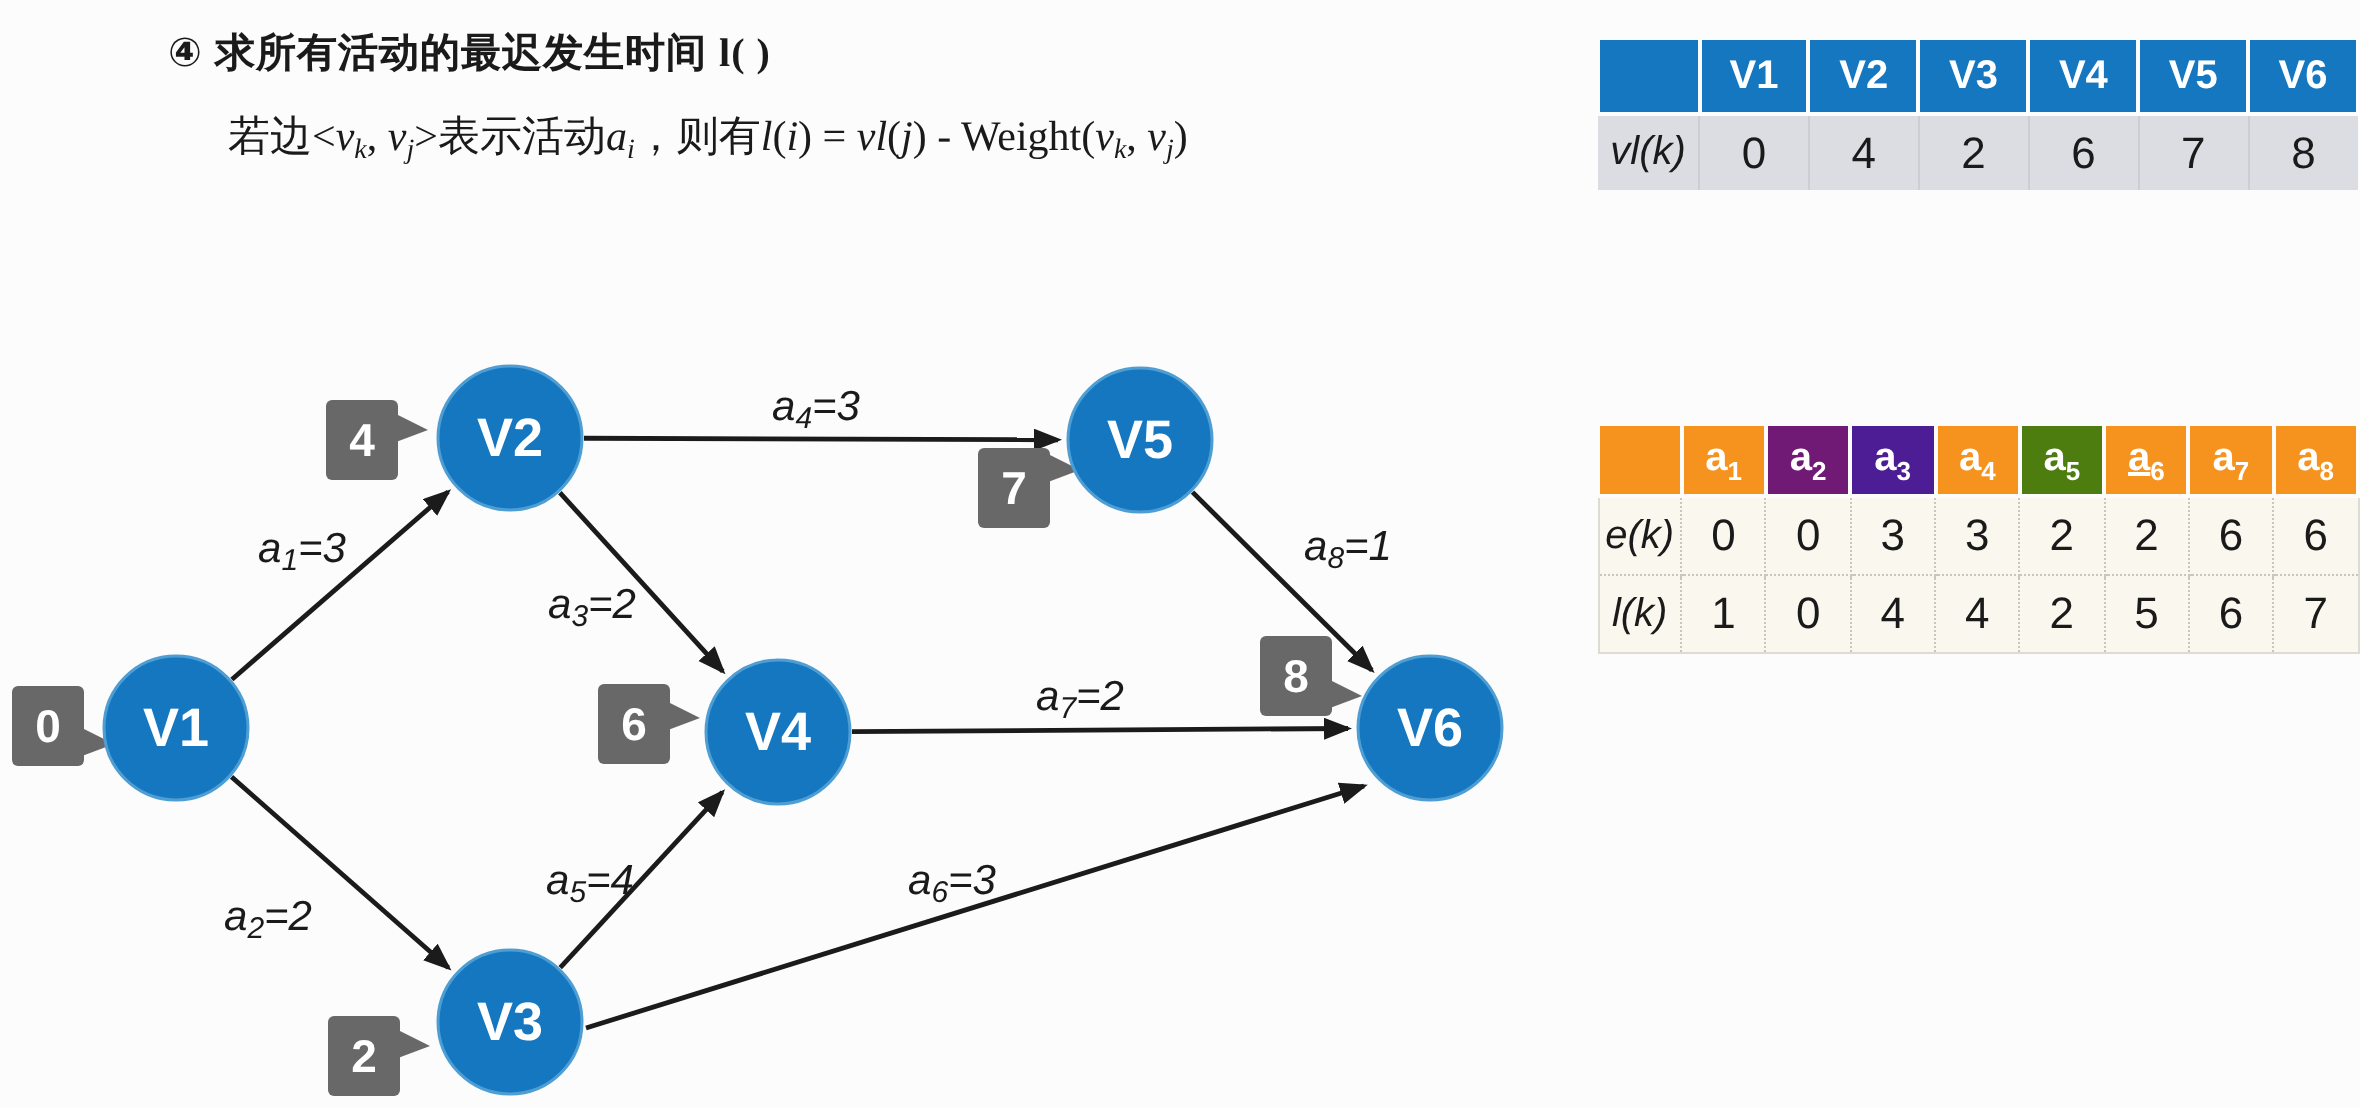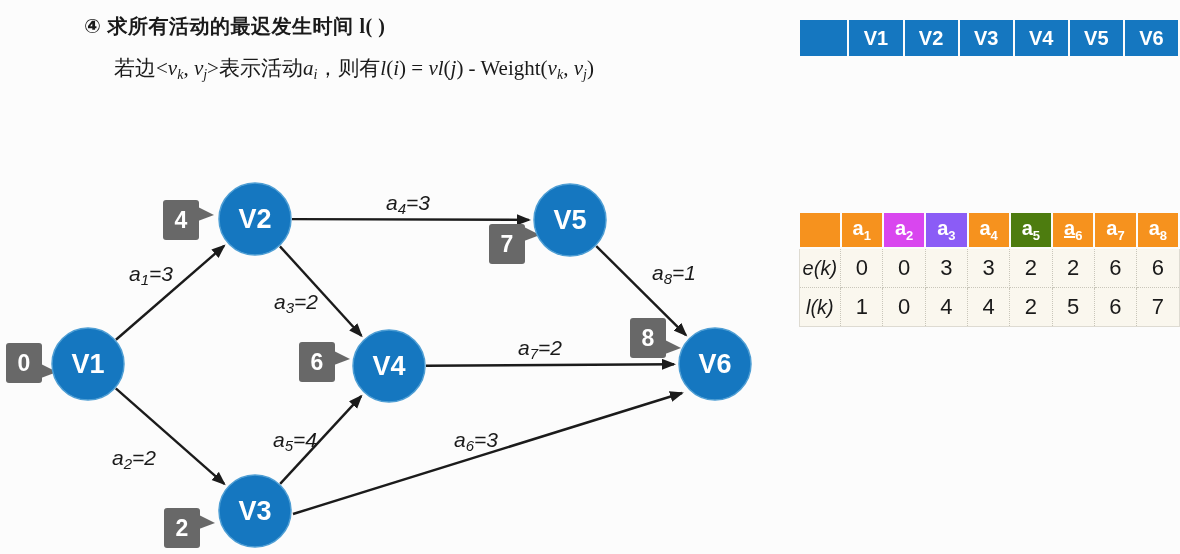--- a/index.html
+++ b/index.html
@@ -136,29 +136,38 @@
           <th style="background: rgb(21, 119, 192); width: 49px;"></th>
           <th style="background: rgb(21, 119, 192); width: 54px;">V1</th>
           <th style="background: rgb(21, 119, 192); width: 54px;">V2</th>
           <th style="background: rgb(21, 119, 192); width: 54px;">V3</th>
           <th style="background: rgb(21, 119, 192); width: 54px;">V4</th>
           <th style="background: rgb(21, 119, 192); width: 54px;">V5</th>
           <th style="background: rgb(21, 119, 192); width: 54px;">V6</th>
         </tr>
       </thead>
       <tbody>
+        <tr class="alt">
+          <td class="lbl">vl(k)</td>
+          <td>0</td>
+          <td>4</td>
+          <td>2</td>
+          <td>6</td>
+          <td>7</td>
+          <td>8</td>
+        </tr>
       </tbody>
     </table>
   <table class="atab" id="atab">
       <thead>
         <tr>
           <th style="background: rgb(246, 146, 30); width: 40px;"></th>
           <th style="background: rgb(246, 146, 30); width: 41.5px;">a<sub>1</sub></th>
-          <th style="background: #d946ef; width: 41.5px;">a<sub>2</sub></th>
-          <th style="background: #8b5cf6; width: 41.5px;">a<sub>3</sub></th>
+          <th style="background: #701a75; width: 41.5px;">a<sub>2</sub></th>
+          <th style="background: #4c1d95; width: 41.5px;">a<sub>3</sub></th>
           <th style="background: rgb(246, 146, 30); width: 41.5px;">a<sub>4</sub></th>
           <th style="background: #4d7c0f; width: 41.5px;">a<sub>5</sub></th>
           <th style="background: rgb(246, 146, 30); width: 41.5px; text-decoration: underline;">a<sub>6</sub></th>
           <th style="background: rgb(246, 146, 30); width: 41.5px;">a<sub>7</sub></th>
           <th style="background: rgb(246, 146, 30); width: 41.5px;">a<sub>8</sub></th>
         </tr>
       </thead>
       <tbody>
         <tr>
           <td class="lbl">e(k)</td>

